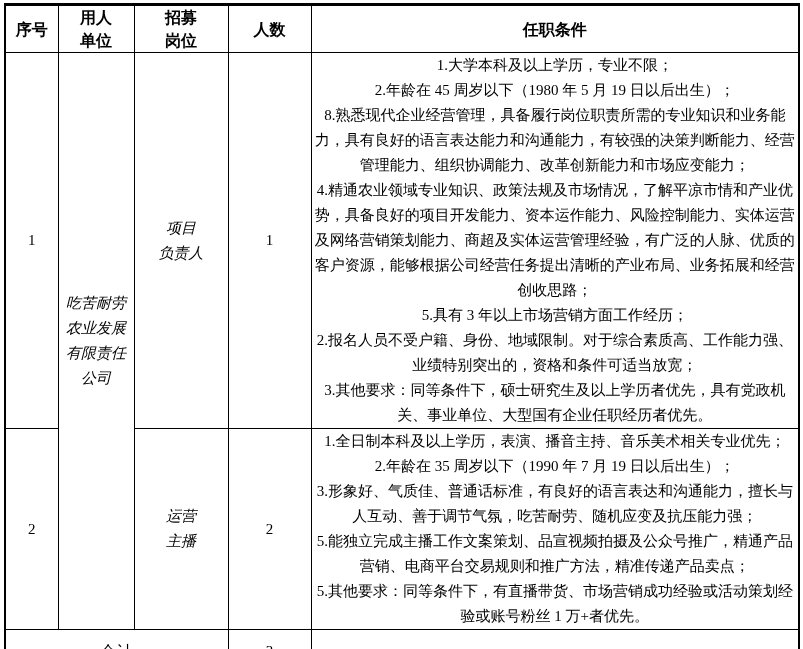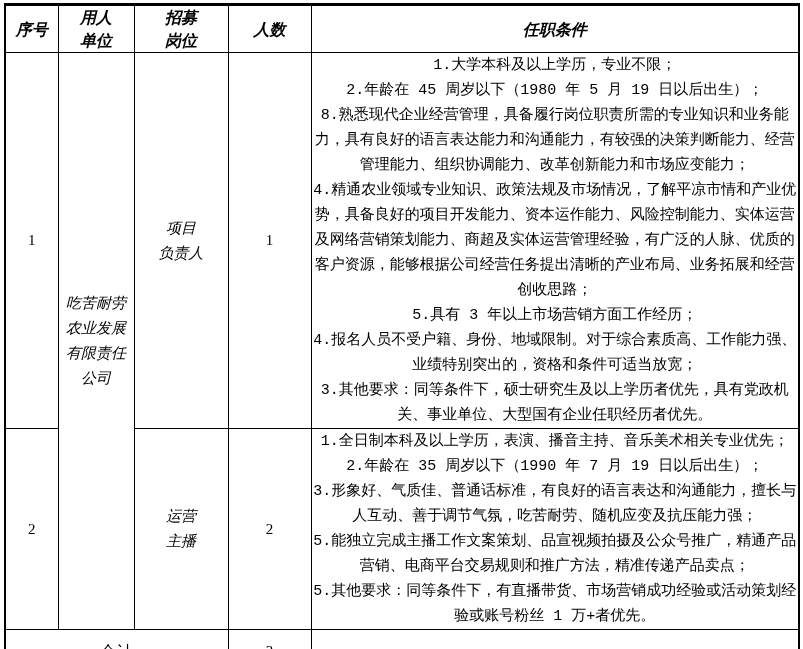--- a/index.html
+++ b/index.html
@@ -33,21 +33,20 @@
   table.recruit th,
   table.recruit td {
     border: 1px solid #000;
     vertical-align: middle;
     text-align: center;
     padding: 0;
     overflow: hidden;
   }
   tr.header-row {
     height: 41px;
-    font-style: italic;
   }
   tr.header-row th {
     font-family: "Liberation Sans", sans-serif;
     font-weight: 700;
     font-size: 16px;
     line-height: 23px;
   }
   tr.data-row-1 { height: 340px; }
   tr.data-row-2 { height: 200px; }
   tr.footer-row { height: 44px; }
@@ -65,21 +64,20 @@
   .off-seq1   { padding-top: 28px; }
   .off-pos1   { padding-top: 64px; }
   .off-emp    { padding-top: 86px; }
 
   .cond-cell {
     text-align: justify;
     font-size: 15px;
     line-height: 25px;
     padding: 2px 5px 2px 5px;
     vertical-align: top;
-    font-family: Liberation Mono, monospace;
   }
   .cond-cell p {
     margin: 0;
   }
   .footer-label {
     font-size: 16px;
     line-height: 25px;
   }
 </style>
 </head>
@@ -128,21 +126,21 @@
           <div>项目</div>
           <div>负责人</div>
         </td>
         <td class="num-cell">1</td>
         <td class="cond-cell">
           <p>1.大学本科及以上学历，专业不限；</p>
           <p>2.年龄在 45 周岁以下（1980 年 5 月 19 日以后出生）；</p>
           <p>8.熟悉现代企业经营管理，具备履行岗位职责所需的专业知识和业务能力，具有良好的语言表达能力和沟通能力，有较强的决策判断能力、经营管理能力、组织协调能力、改革创新能力和市场应变能力；</p>
           <p>4.精通农业领域专业知识、政策法规及市场情况，了解平凉市情和产业优势，具备良好的项目开发能力、资本运作能力、风险控制能力、实体运营及网络营销策划能力、商超及实体运营管理经验，有广泛的人脉、优质的客户资源，能够根据公司经营任务提出清晰的产业布局、业务拓展和经营创收思路；</p>
           <p>5.具有 3 年以上市场营销方面工作经历；</p>
-          <p>4.报名人员不受户籍、身份、地域限制。对于综合素质高、工作能力强、业绩特别突出的，资格和条件可适当放宽；</p>
+          <p>2.报名人员不受户籍、身份、地域限制。对于综合素质高、工作能力强、业绩特别突出的，资格和条件可适当放宽；</p>
           <p>3.其他要求：同等条件下，硕士研究生及以上学历者优先，具有党政机关、事业单位、大型国有企业任职经历者优先。</p>
         </td>
       </tr>
       <tr class="data-row-2">
         <td class="num-cell">2</td>
         <td class="lines-cell">
           <div>运营</div>
           <div>主播</div>
         </td>
         <td class="num-cell">2</td>

